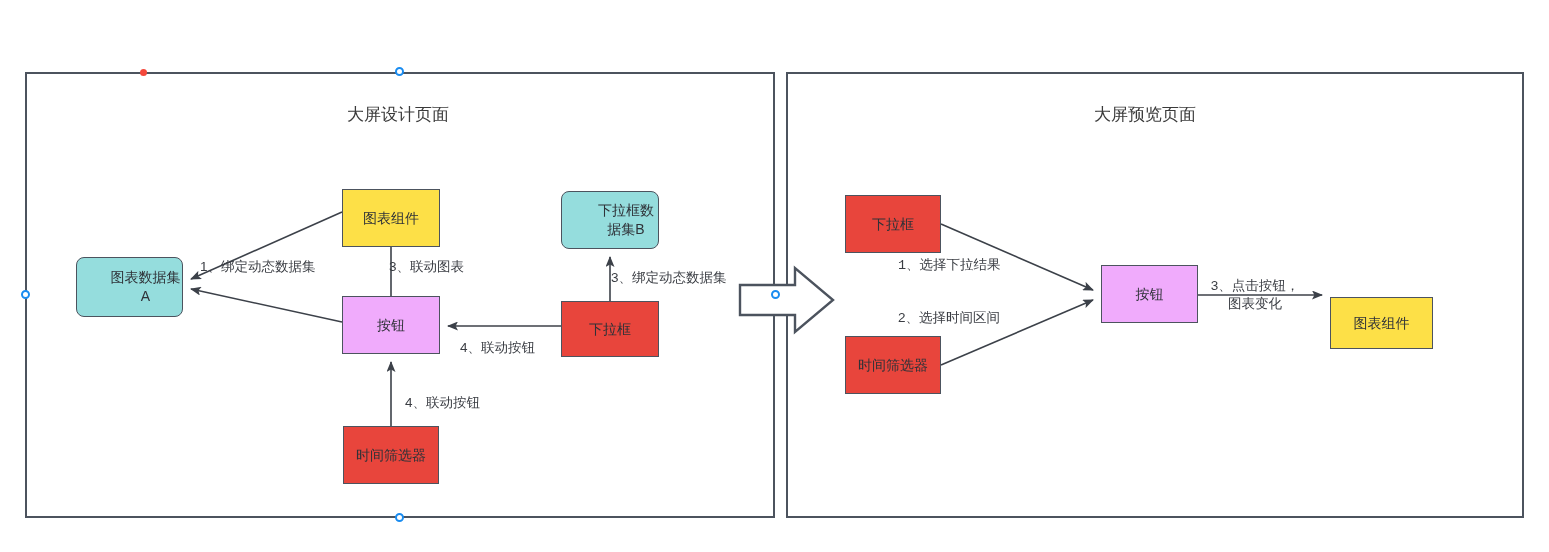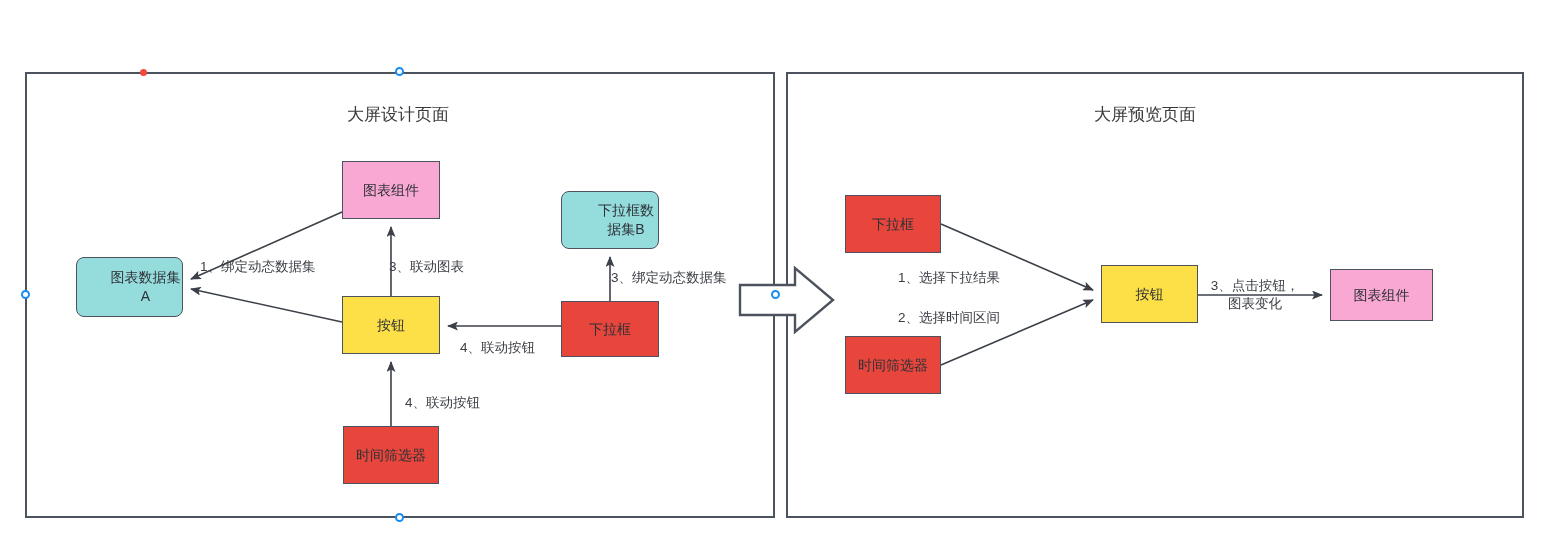--- a/index.html
+++ b/index.html
@@ -17,23 +17,23 @@
   #panel-right{left:786px;top:72px;width:738px;height:446px;}
   .panel-title{position:absolute;top:103px;font-size:17px;color:#3a3a3a;text-align:center;width:260px;}
   #panel-left-title{left:268px;}
   #panel-right-title{left:1015px;}
 
   
   .node{position:absolute;box-sizing:border-box;border:1.6px solid #4c535e;
         display:flex;align-items:center;justify-content:center;text-align:center;
         font-size:14px;line-height:19px;color:#2f3238;z-index:4;}
   .node.cyan{background:#95DDDD;border-radius:8px;border-color:#4c535e;padding-left:32px;}
-  .node.orange{background:#f9a8d4;}
+  .node.orange{background:#fde047;margin-top:28px;}
   .node.red{background:#E8453C;}
-  .node.salmon{background:#fde047;}
+  .node.salmon{background:#f0abfc;}
 
   
   #n-dataset-a{left:76px;top:257px;width:107px;height:60px;text-align:center;}
   #n-chart-comp-l{left:342px;top:161px;width:98px;height:58px;}
   #n-button-l{left:342px;top:296px;width:98px;height:58px;}
   #n-timefilter-l{left:343px;top:426px;width:96px;height:58px;}
   #n-dataset-b{left:561px;top:191px;width:98px;height:58px;}
   #n-dropdown-l{left:561px;top:301px;width:98px;height:56px;}
 
   
@@ -45,21 +45,21 @@
   
   .edge-label{position:absolute;font-size:13.5px;color:#3a3d43;white-space:nowrap;z-index:5;
               background:transparent;line-height:18px;}
   .edge-label.wrap{white-space:normal;width:92px;text-align:center;}
 
   #lbl-1{left:200px;top:258px;}
   #lbl-2{left:389px;top:258px;}
   #lbl-3{left:611px;top:269px;}
   #lbl-4a{left:460px;top:339px;}
   #lbl-4b{left:405px;top:394px;}
-  #lbl-r1{left:898px;top:269px;}
+  #lbl-r1{left:898px;top:257px;font-family:Liberation Mono, monospace;}
   #lbl-r2{left:898px;top:309px;}
   #lbl-r3{left:1209px;top:277px;}
 
   
   .handle{position:absolute;z-index:9;}
   .handle.circle{width:9px;height:9px;border-radius:50%;background:#ffffff;
         border:2px solid #1a8cf0;box-sizing:border-box;}
   .handle.dot{width:7px;height:7px;border-radius:50%;background:#f4483c;}
   #h-top-dot{left:140px;top:69px;}
   #h-top{left:395px;top:67px;}

